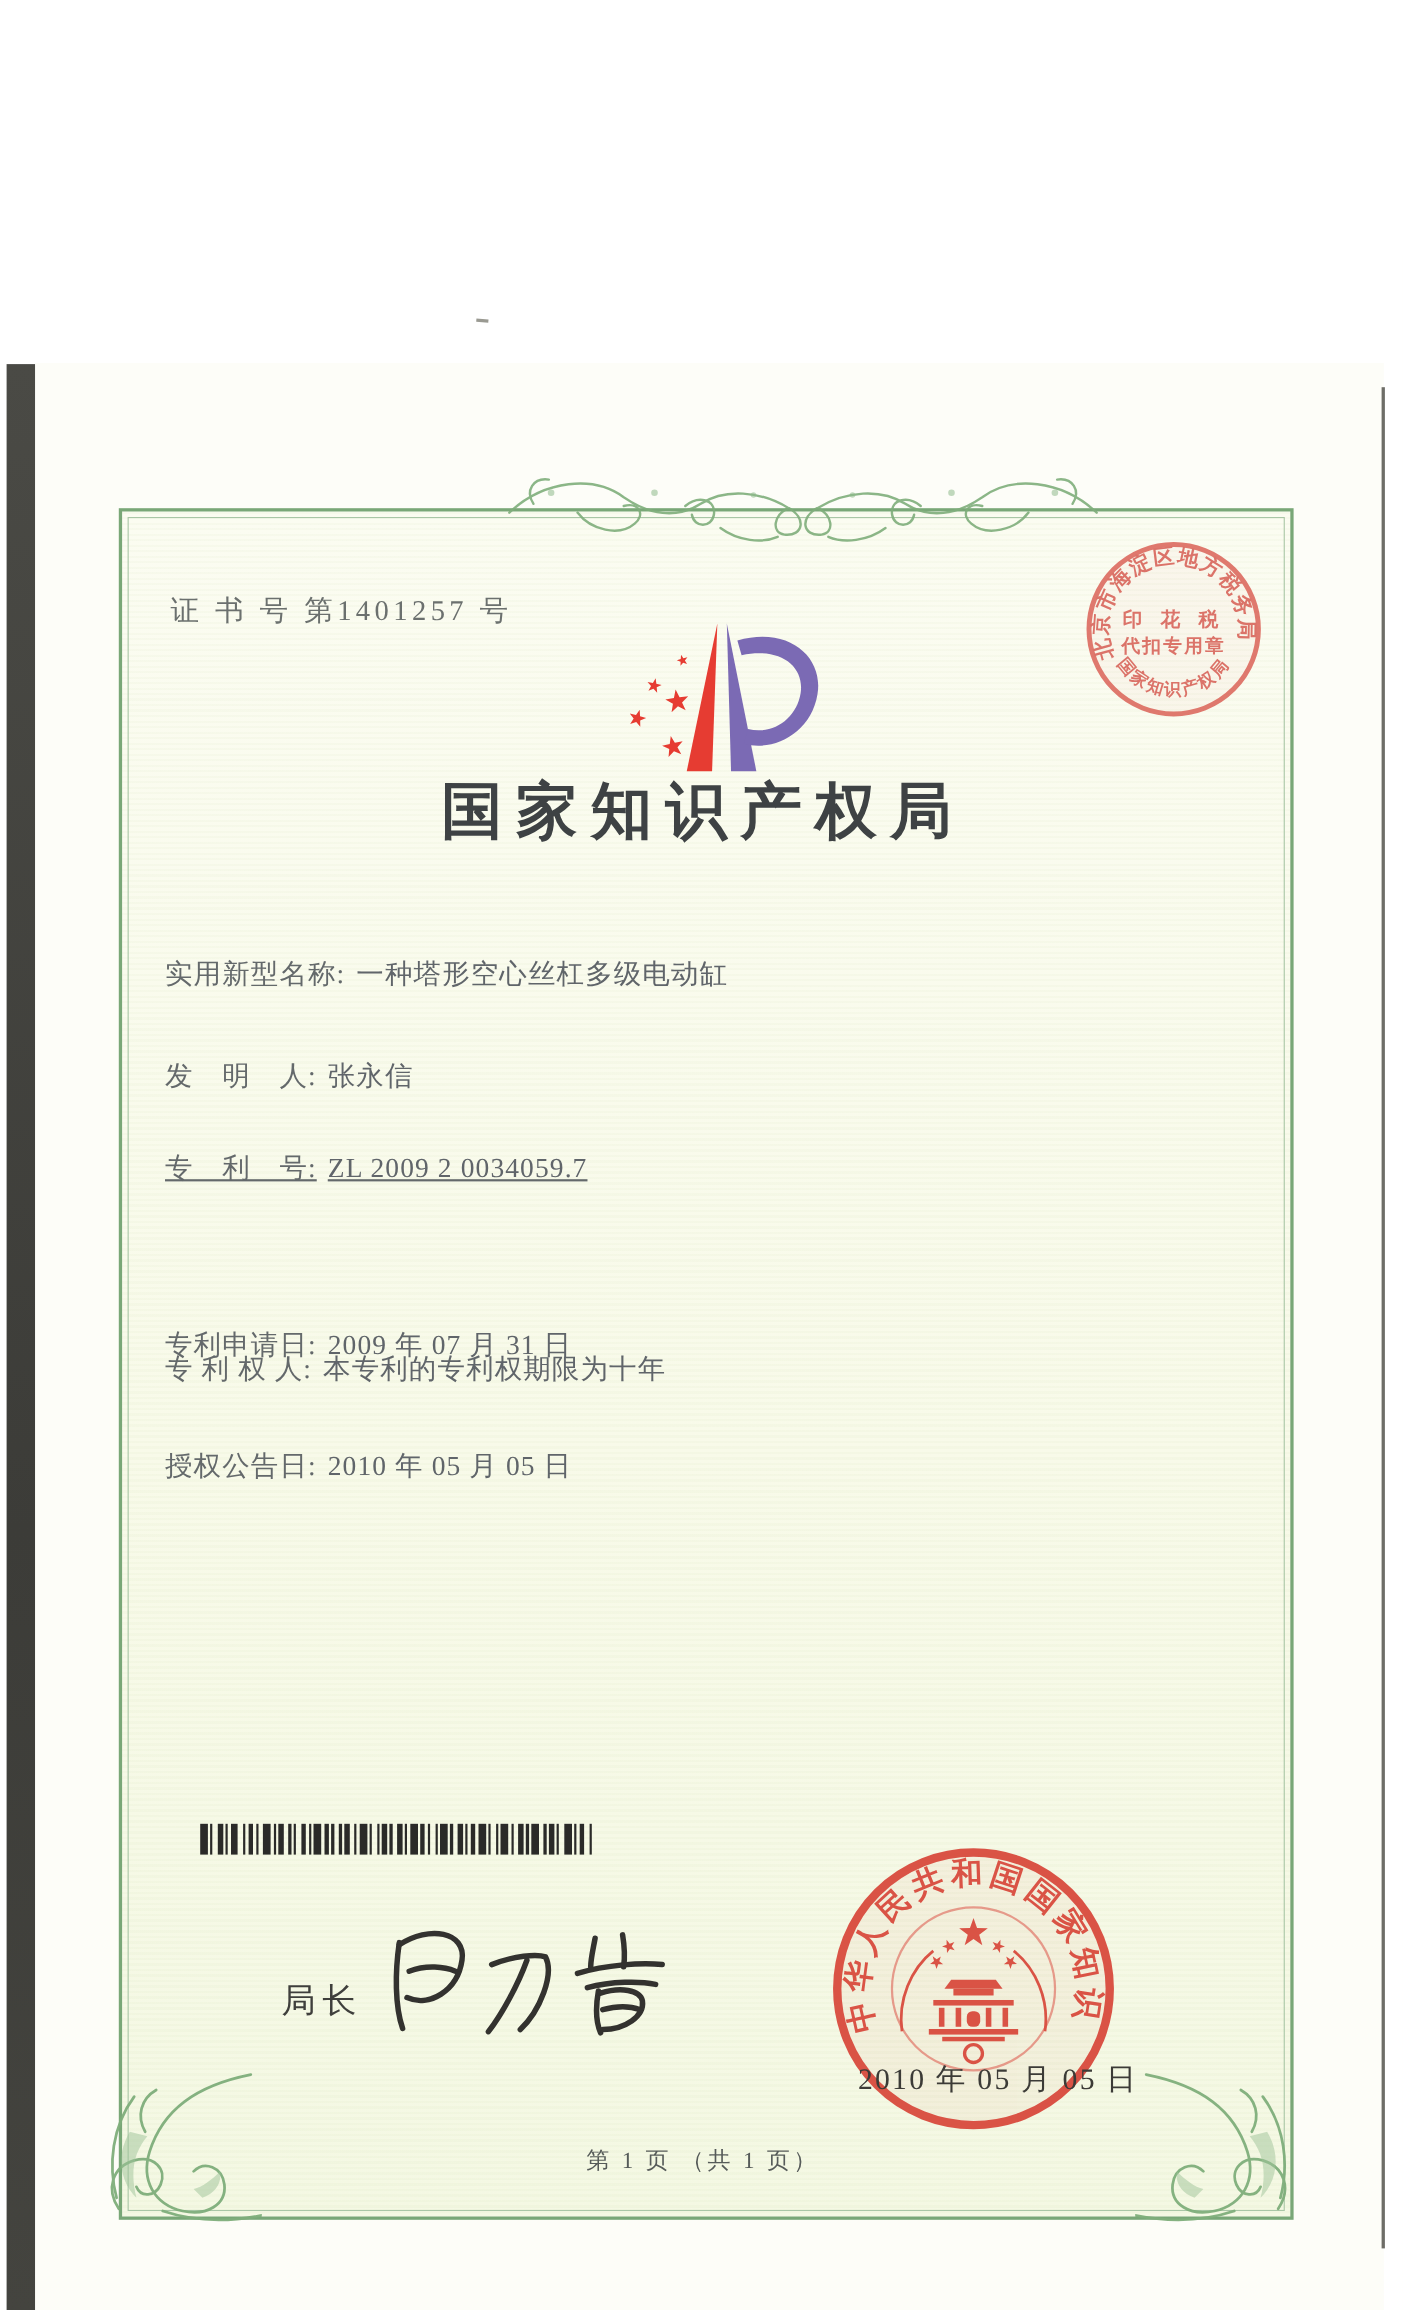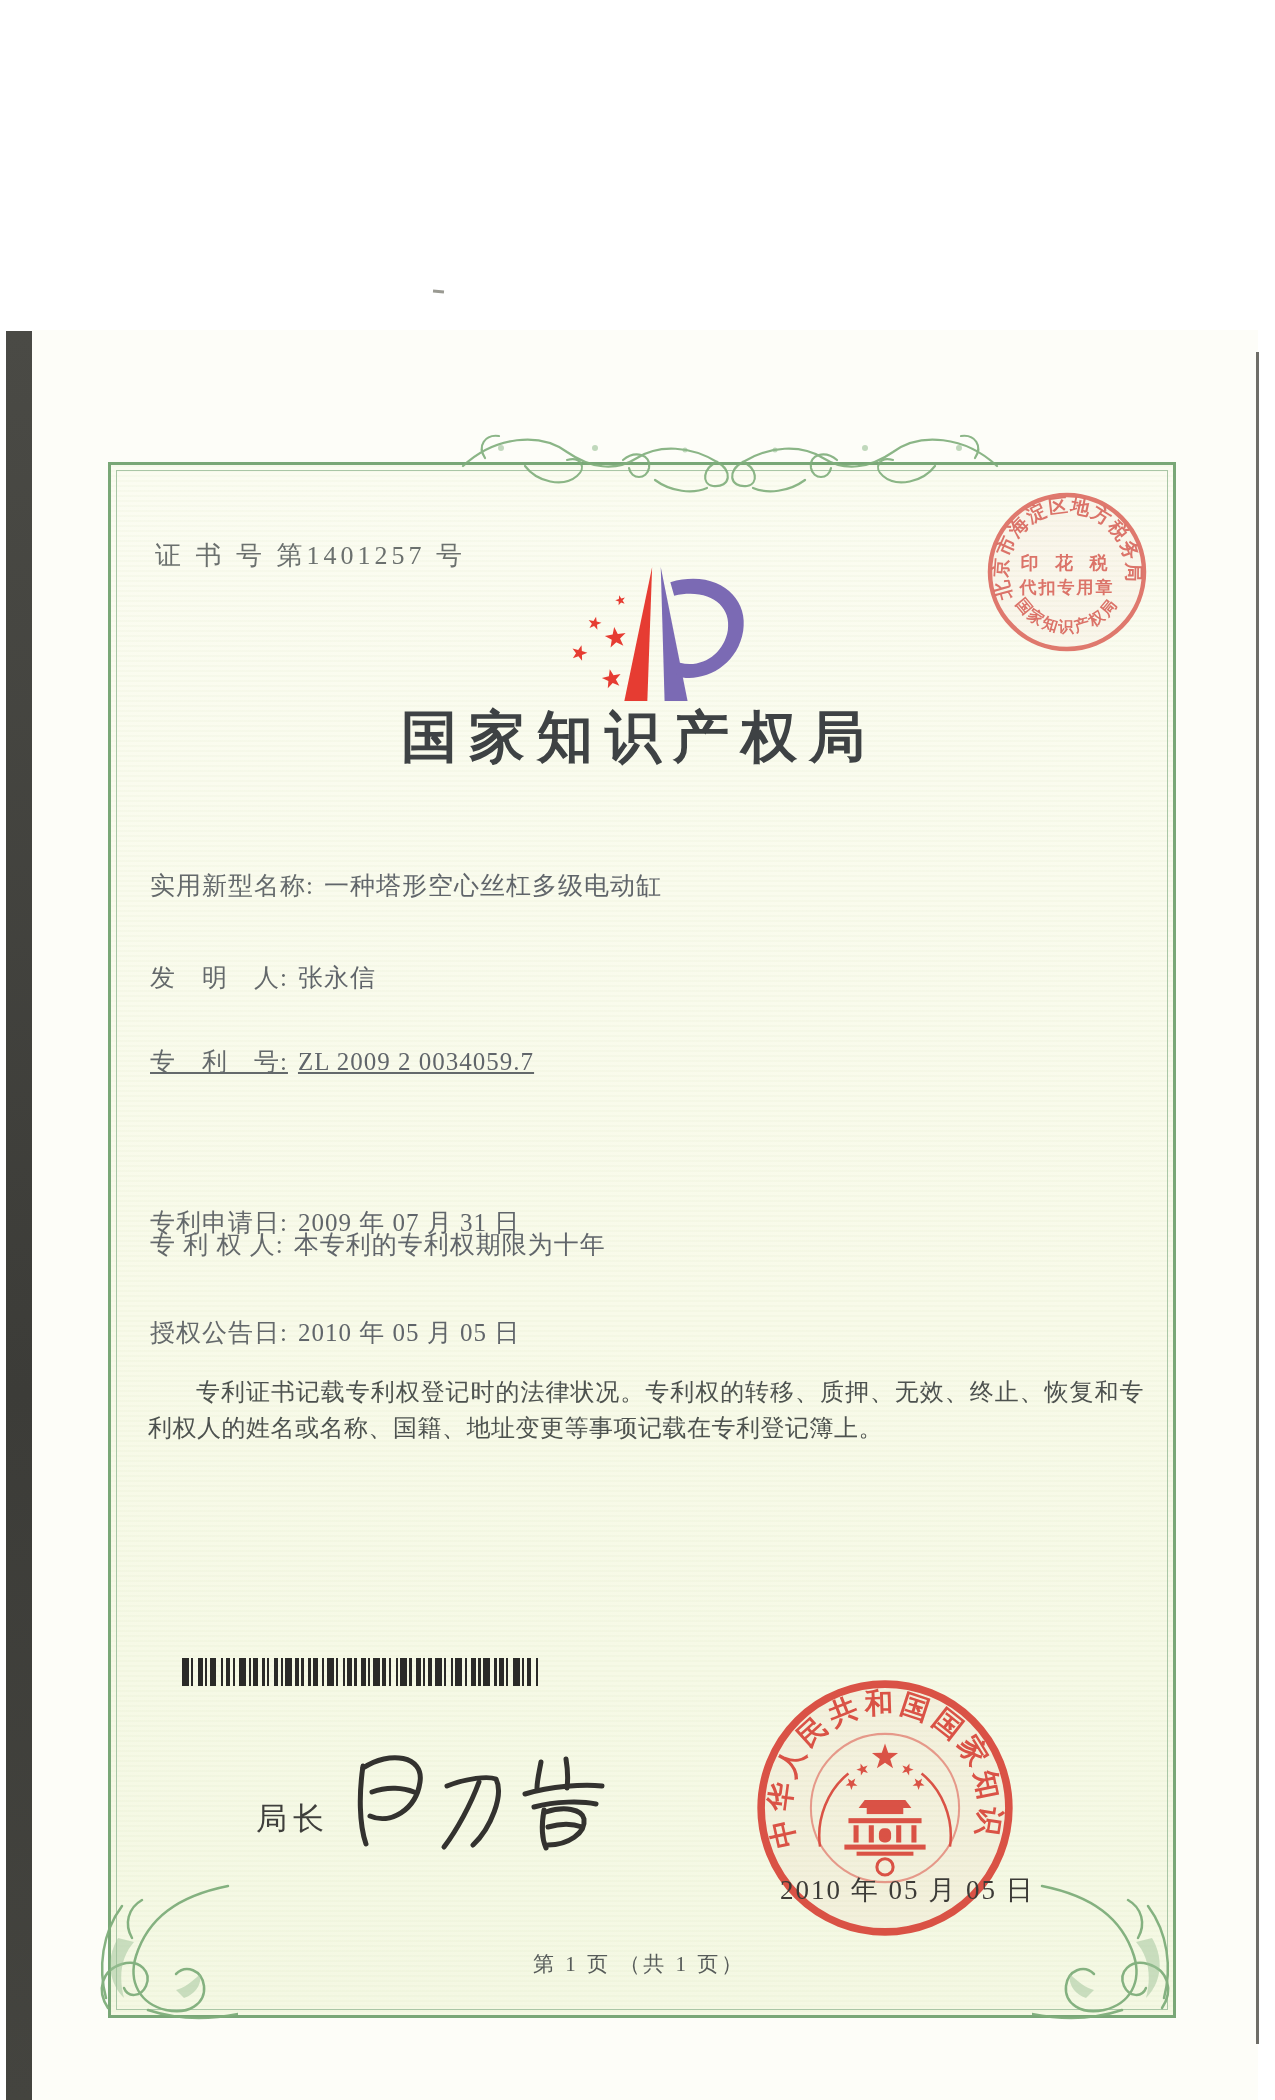--- a/index.html
+++ b/index.html
@@ -164,21 +164,20 @@
   <span>专利申请日:</span><span class="val">2009 年 07 月 31 日</span>
 </div>
 <div class="abs field-row" id="row-4">
   <span>专 利 权 人:</span><span class="val">本专利的专利权期限为十年</span>
 </div>
 <div class="abs field-row" id="row-5">
   <span>授权公告日:</span><span class="val">2010 年 05 月 05 日</span>
 </div>
 
 <div class="abs" id="body-text">
-  <p>专利证书记载专利权登记时的法律状况。专利权的转移、质押、无效、终止、恢复和专利权人的姓名或名称、国籍、地址变更等事项记载在专利登记簿上。</p>
 </div>
 
 <div class="abs" id="barcode"><span style="width: 6.9px; background: rgb(42, 42, 40);"></span><span style="width: 2.3px; background: transparent;"></span><span style="width: 2.3px; background: rgb(42, 42, 40);"></span><span style="width: 4.6px; background: transparent;"></span><span style="width: 4.6px; background: rgb(42, 42, 40);"></span><span style="width: 2.3px; background: transparent;"></span><span style="width: 2.3px; background: rgb(42, 42, 40);"></span><span style="width: 2.3px; background: transparent;"></span><span style="width: 6.9px; background: rgb(42, 42, 40);"></span><span style="width: 4.6px; background: transparent;"></span><span style="width: 2.3px; background: rgb(42, 42, 40);"></span><span style="width: 2.3px; background: transparent;"></span><span style="width: 4.6px; background: rgb(42, 42, 40);"></span><span style="width: 2.3px; background: transparent;"></span><span style="width: 2.3px; background: rgb(42, 42, 40);"></span><span style="width: 4.6px; background: transparent;"></span><span style="width: 6.9px; background: rgb(42, 42, 40);"></span><span style="width: 2.3px; background: transparent;"></span><span style="width: 2.3px; background: rgb(42, 42, 40);"></span><span style="width: 2.3px; background: transparent;"></span><span style="width: 4.6px; background: rgb(42, 42, 40);"></span><span style="width: 4.6px; background: transparent;"></span><span style="width: 2.3px; background: rgb(42, 42, 40);"></span><span style="width: 2.3px; background: transparent;"></span><span style="width: 2.3px; background: rgb(42, 42, 40);"></span><span style="width: 4.6px; background: transparent;"></span><span style="width: 4.6px; background: rgb(42, 42, 40);"></span><span style="width: 2.3px; background: transparent;"></span><span style="width: 2.3px; background: rgb(42, 42, 40);"></span><span style="width: 2.3px; background: transparent;"></span><span style="width: 6.9px; background: rgb(42, 42, 40);"></span><span style="width: 2.3px; background: transparent;"></span><span style="width: 4.6px; background: rgb(42, 42, 40);"></span><span style="width: 2.3px; background: transparent;"></span><span style="width: 2.3px; background: rgb(42, 42, 40);"></span><span style="width: 4.6px; background: transparent;"></span><span style="width: 2.3px; background: rgb(42, 42, 40);"></span><span style="width: 2.3px; background: transparent;"></span><span style="width: 4.6px; background: rgb(42, 42, 40);"></span><span style="width: 4.6px; background: transparent;"></span><span style="width: 2.3px; background: rgb(42, 42, 40);"></span><span style="width: 2.3px; background: transparent;"></span><span style="width: 6.9px; background: rgb(42, 42, 40);"></span><span style="width: 2.3px; background: transparent;"></span><span style="width: 2.3px; background: rgb(42, 42, 40);"></span><span style="width: 4.6px; background: transparent;"></span><span style="width: 2.3px; background: rgb(42, 42, 40);"></span><span style="width: 2.3px; background: transparent;"></span><span style="width: 4.6px; background: rgb(42, 42, 40);"></span><span style="width: 2.3px; background: transparent;"></span><span style="width: 2.3px; background: rgb(42, 42, 40);"></span><span style="width: 4.6px; background: transparent;"></span><span style="width: 4.6px; background: rgb(42, 42, 40);"></span><span style="width: 2.3px; background: transparent;"></span><span style="width: 2.3px; background: rgb(42, 42, 40);"></span><span style="width: 2.3px; background: transparent;"></span><span style="width: 6.9px; background: rgb(42, 42, 40);"></span><span style="width: 2.3px; background: transparent;"></span><span style="width: 4.6px; background: rgb(42, 42, 40);"></span><span style="width: 2.3px; background: transparent;"></span><span style="width: 2.3px; background: rgb(42, 42, 40);"></span><span style="width: 4.6px; background: transparent;"></span><span style="width: 2.3px; background: rgb(42, 42, 40);"></span><span style="width: 2.3px; background: transparent;"></span><span style="width: 6.9px; background: rgb(42, 42, 40);"></span><span style="width: 2.3px; background: transparent;"></span><span style="width: 2.3px; background: rgb(42, 42, 40);"></span><span style="width: 4.6px; background: transparent;"></span><span style="width: 4.6px; background: rgb(42, 42, 40);"></span><span style="width: 2.3px; background: transparent;"></span><span style="width: 2.3px; background: rgb(42, 42, 40);"></span><span style="width: 2.3px; background: transparent;"></span><span style="width: 4.6px; background: rgb(42, 42, 40);"></span><span style="width: 2.3px; background: transparent;"></span><span style="width: 6.9px; background: rgb(42, 42, 40);"></span><span style="width: 2.3px; background: transparent;"></span><span style="width: 2.3px; background: rgb(42, 42, 40);"></span><span style="width: 4.6px; background: transparent;"></span><span style="width: 2.3px; background: rgb(42, 42, 40);"></span><span style="width: 2.3px; background: transparent;"></span><span style="width: 6.9px; background: rgb(42, 42, 40);"></span><span style="width: 2.3px; background: transparent;"></span><span style="width: 2.3px; background: rgb(42, 42, 40);"></span><span style="width: 4.6px; background: transparent;"></span><span style="width: 4.6px; background: rgb(42, 42, 40);"></span><span style="width: 2.3px; background: transparent;"></span><span style="width: 2.3px; background: rgb(42, 42, 40);"></span><span style="width: 2.3px; background: transparent;"></span><span style="width: 6.9px; background: rgb(42, 42, 40);"></span><span style="width: 4.6px; background: transparent;"></span><span style="width: 2.3px; background: rgb(42, 42, 40);"></span><span style="width: 2.3px; background: transparent;"></span><span style="width: 4.6px; background: rgb(42, 42, 40);"></span><span style="width: 2.3px; background: transparent;"></span><span style="width: 2.3px; background: rgb(42, 42, 40);"></span><span style="width: 4.6px; background: transparent;"></span><span style="width: 6.9px; background: rgb(42, 42, 40);"></span><span style="width: 2.3px; background: transparent;"></span><span style="width: 2.3px; background: rgb(42, 42, 40);"></span><span style="width: 2.3px; background: transparent;"></span><span style="width: 4.6px; background: rgb(42, 42, 40);"></span><span style="width: 4.6px; background: transparent;"></span><span style="width: 2.3px; background: rgb(42, 42, 40);"></span></div>
 
 <div class="abs" id="director-label">局长</div>
 <svg class="abs" id="signature-svg" width="265" height="112" viewBox="0 0 265 112" xmlns="http://www.w3.org/2000/svg">
   <g stroke="#33322f" stroke-width="5" fill="none" stroke-linecap="round" stroke-linejoin="round">
     <path d="M18,18 C14,45 14,76 21,96"></path>
     <path d="M18,20 C45,2 79,8 75,34 C71,62 45,77 25,68"></path>
     <path d="M27,44 C43,38 59,40 69,44"></path>

